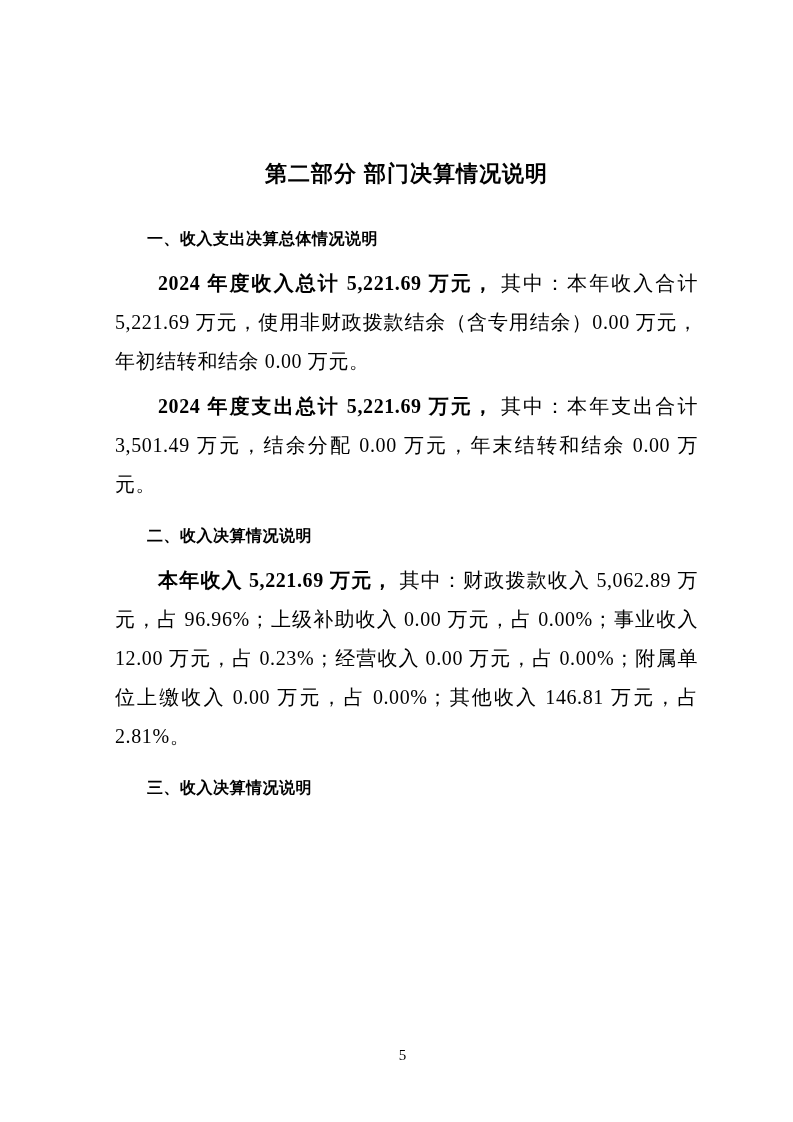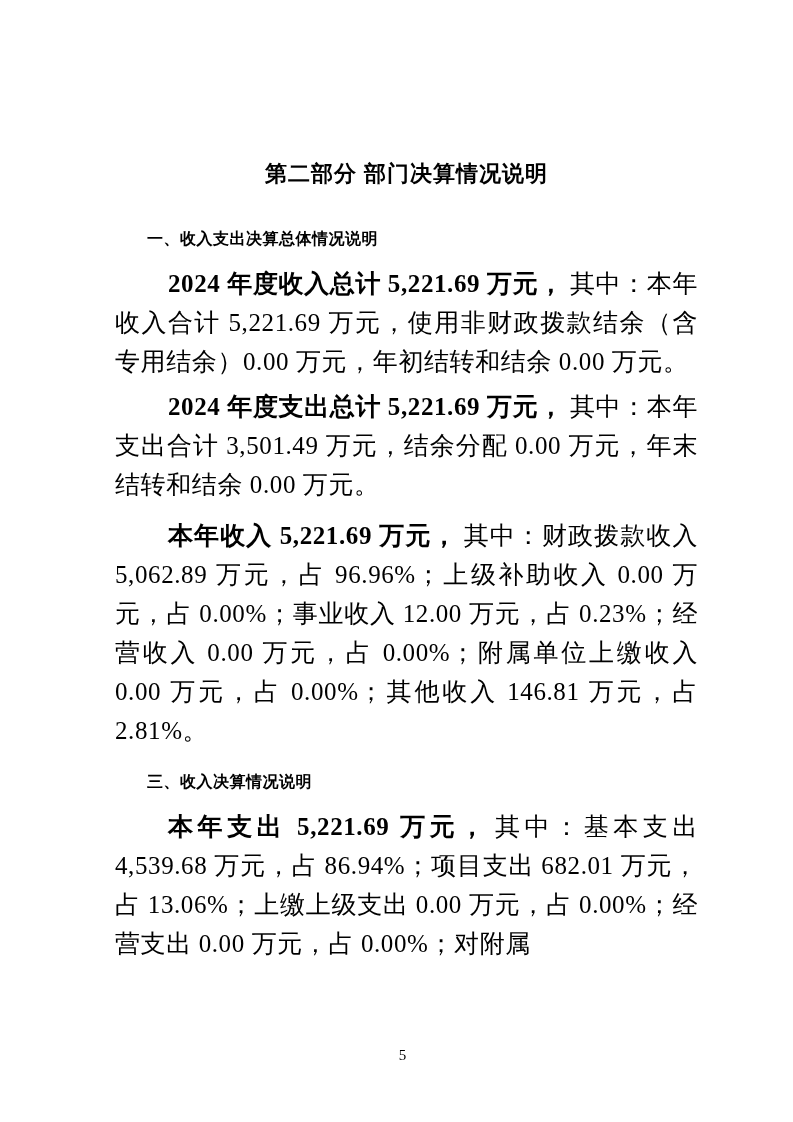--- a/index.html
+++ b/index.html
@@ -30,21 +30,21 @@
   }
   .section-heading {
     font-family: "Liberation Sans", "DejaVu Sans", sans-serif;
     font-weight: bold;
     font-size: 16px;
     line-height: 39px;
     text-indent: 2em;
     letter-spacing: 0.5px;
   }
   .body-paragraph {
-    font-size: 25px;
+    font-size: 20px;
     line-height: 39px;
     text-indent: 2em;
     text-align: justify;
     letter-spacing: 0.6px;
   }
   .body-paragraph .lead {
     font-weight: bold;
   }
   .page-footer {
     position: absolute;
@@ -64,24 +64,24 @@
 
     <div class="doc-title">第二部分  部门决算情况说明</div>
 
     <div>
       <div class="section-heading">一、收入支出决算总体情况说明</div>
       <p class="body-paragraph"><span class="lead">2024 年度收入总计 5,221.69 万元，</span><span>其中：本年收入合计 5,221.69 万元，使用非财政拨款结余（含专用结余）0.00 万元，年初结转和结余 0.00 万元。</span></p>
       <p class="body-paragraph"><span class="lead">2024 年度支出总计 5,221.69 万元，</span><span>其中：本年支出合计 3,501.49 万元，结余分配 0.00 万元，年末结转和结余 0.00 万元。</span></p>
     </div>
 
     <div>
+      <div class="section-heading">二、收入决算情况说明</div>
       <p class="body-paragraph"><span class="lead">本年收入 5,221.69 万元，</span><span>其中：财政拨款收入 5,062.89 万元，占 96.96%；上级补助收入 0.00 万元，占 0.00%；事业收入 12.00 万元，占 0.23%；经营收入 0.00 万元，占 0.00%；附属单位上缴收入 0.00 万元，占 0.00%；其他收入 146.81 万元，占 2.81%。</span></p>
     </div>
 
     <div>
       <div class="section-heading">三、收入决算情况说明</div>
-      <p class="body-paragraph"><span class="lead">本年支出 5,221.69 万元，</span><span>其中：基本支出 4,539.68 万元，占 86.94%；项目支出 682.01 万元，占 13.06%；上缴上级支出 0.00 万元，占 0.00%；经营支出 0.00 万元，占 0.00%；对附属</span></p>
     </div>
 
   </div>
 
   <div class="page-footer">5</div>
 </div>
 
 </body></html>

